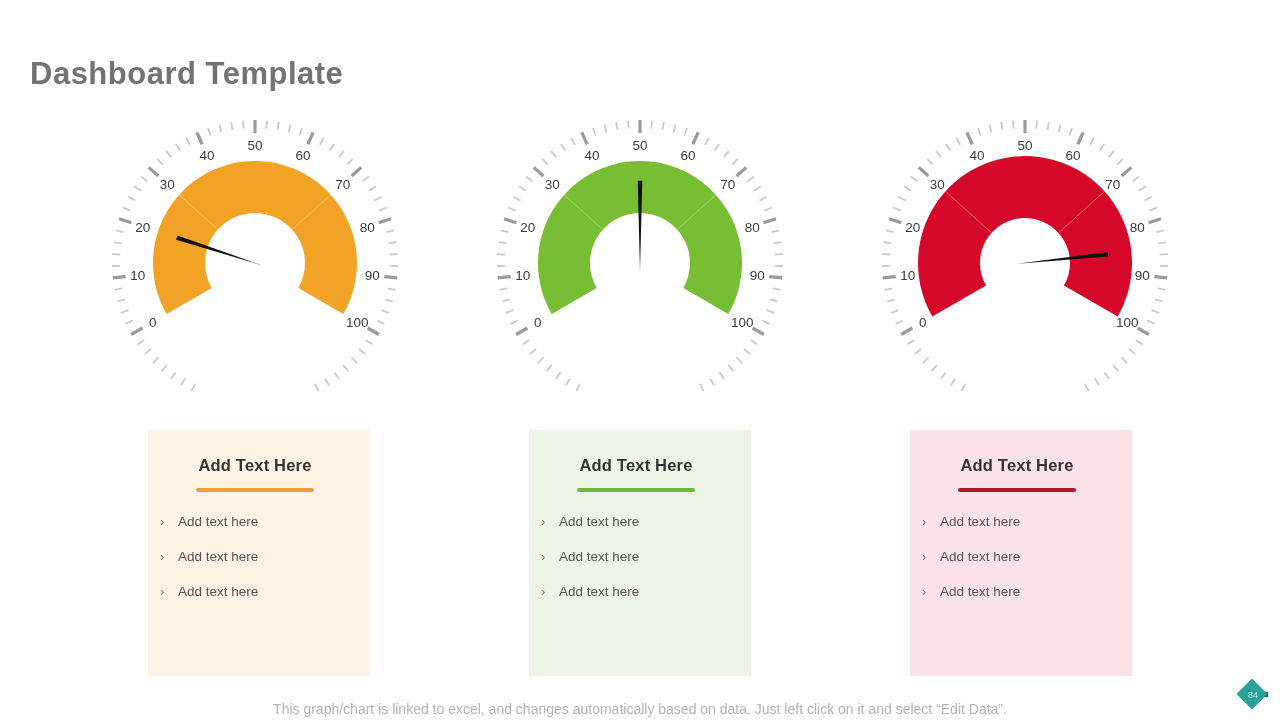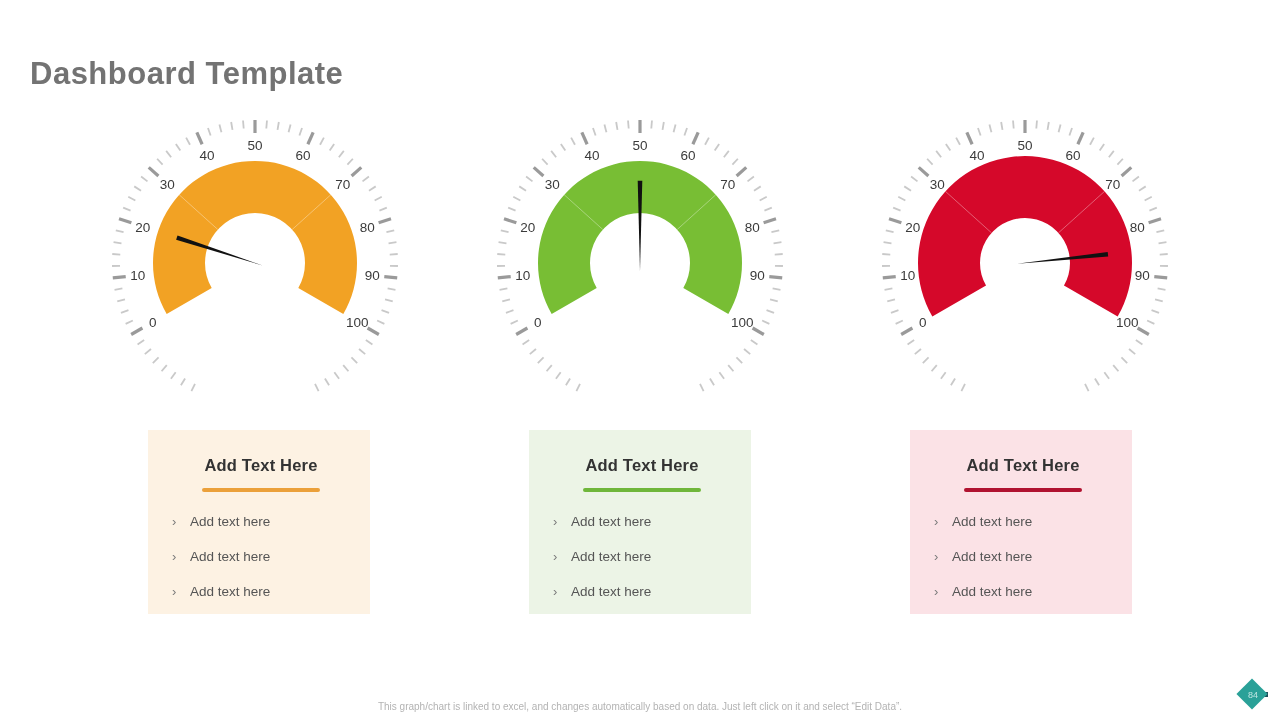--- a/index.html
+++ b/index.html
@@ -60,22 +60,22 @@
     left: 0;
     top: 430px;
     width: 1280px;
     display: flex;
     justify-content: space-between;
     padding: 0 148px;
     box-sizing: border-box;
   }
   .card {
     width: 222px;
-    height: 184px;
-    padding: 26px 20px 0 24px;
+    height: 246px;
+    padding: 26px 20px 0 12px;
     box-sizing: border-box;
     position: relative;
   }
   .card-title {
     text-align: center;
     font-size: 16.5px;
     font-weight: bold;
     color: #333333;
     letter-spacing: 0.2px;
     margin: 0;
@@ -106,21 +106,21 @@
     flex: 0 0 18px;
   }
 
   
   .footer-note {
     position: absolute;
     left: 0;
     top: 701px;
     width: 1280px;
     text-align: center;
-    font-size: 10px;
+    font-size: 14px;
     color: #b3b3b3;
   }
 
   
   .page-badge {
     position: absolute;
     right: 12px;
     bottom: 10px;
     width: 30px;
     height: 30px;

